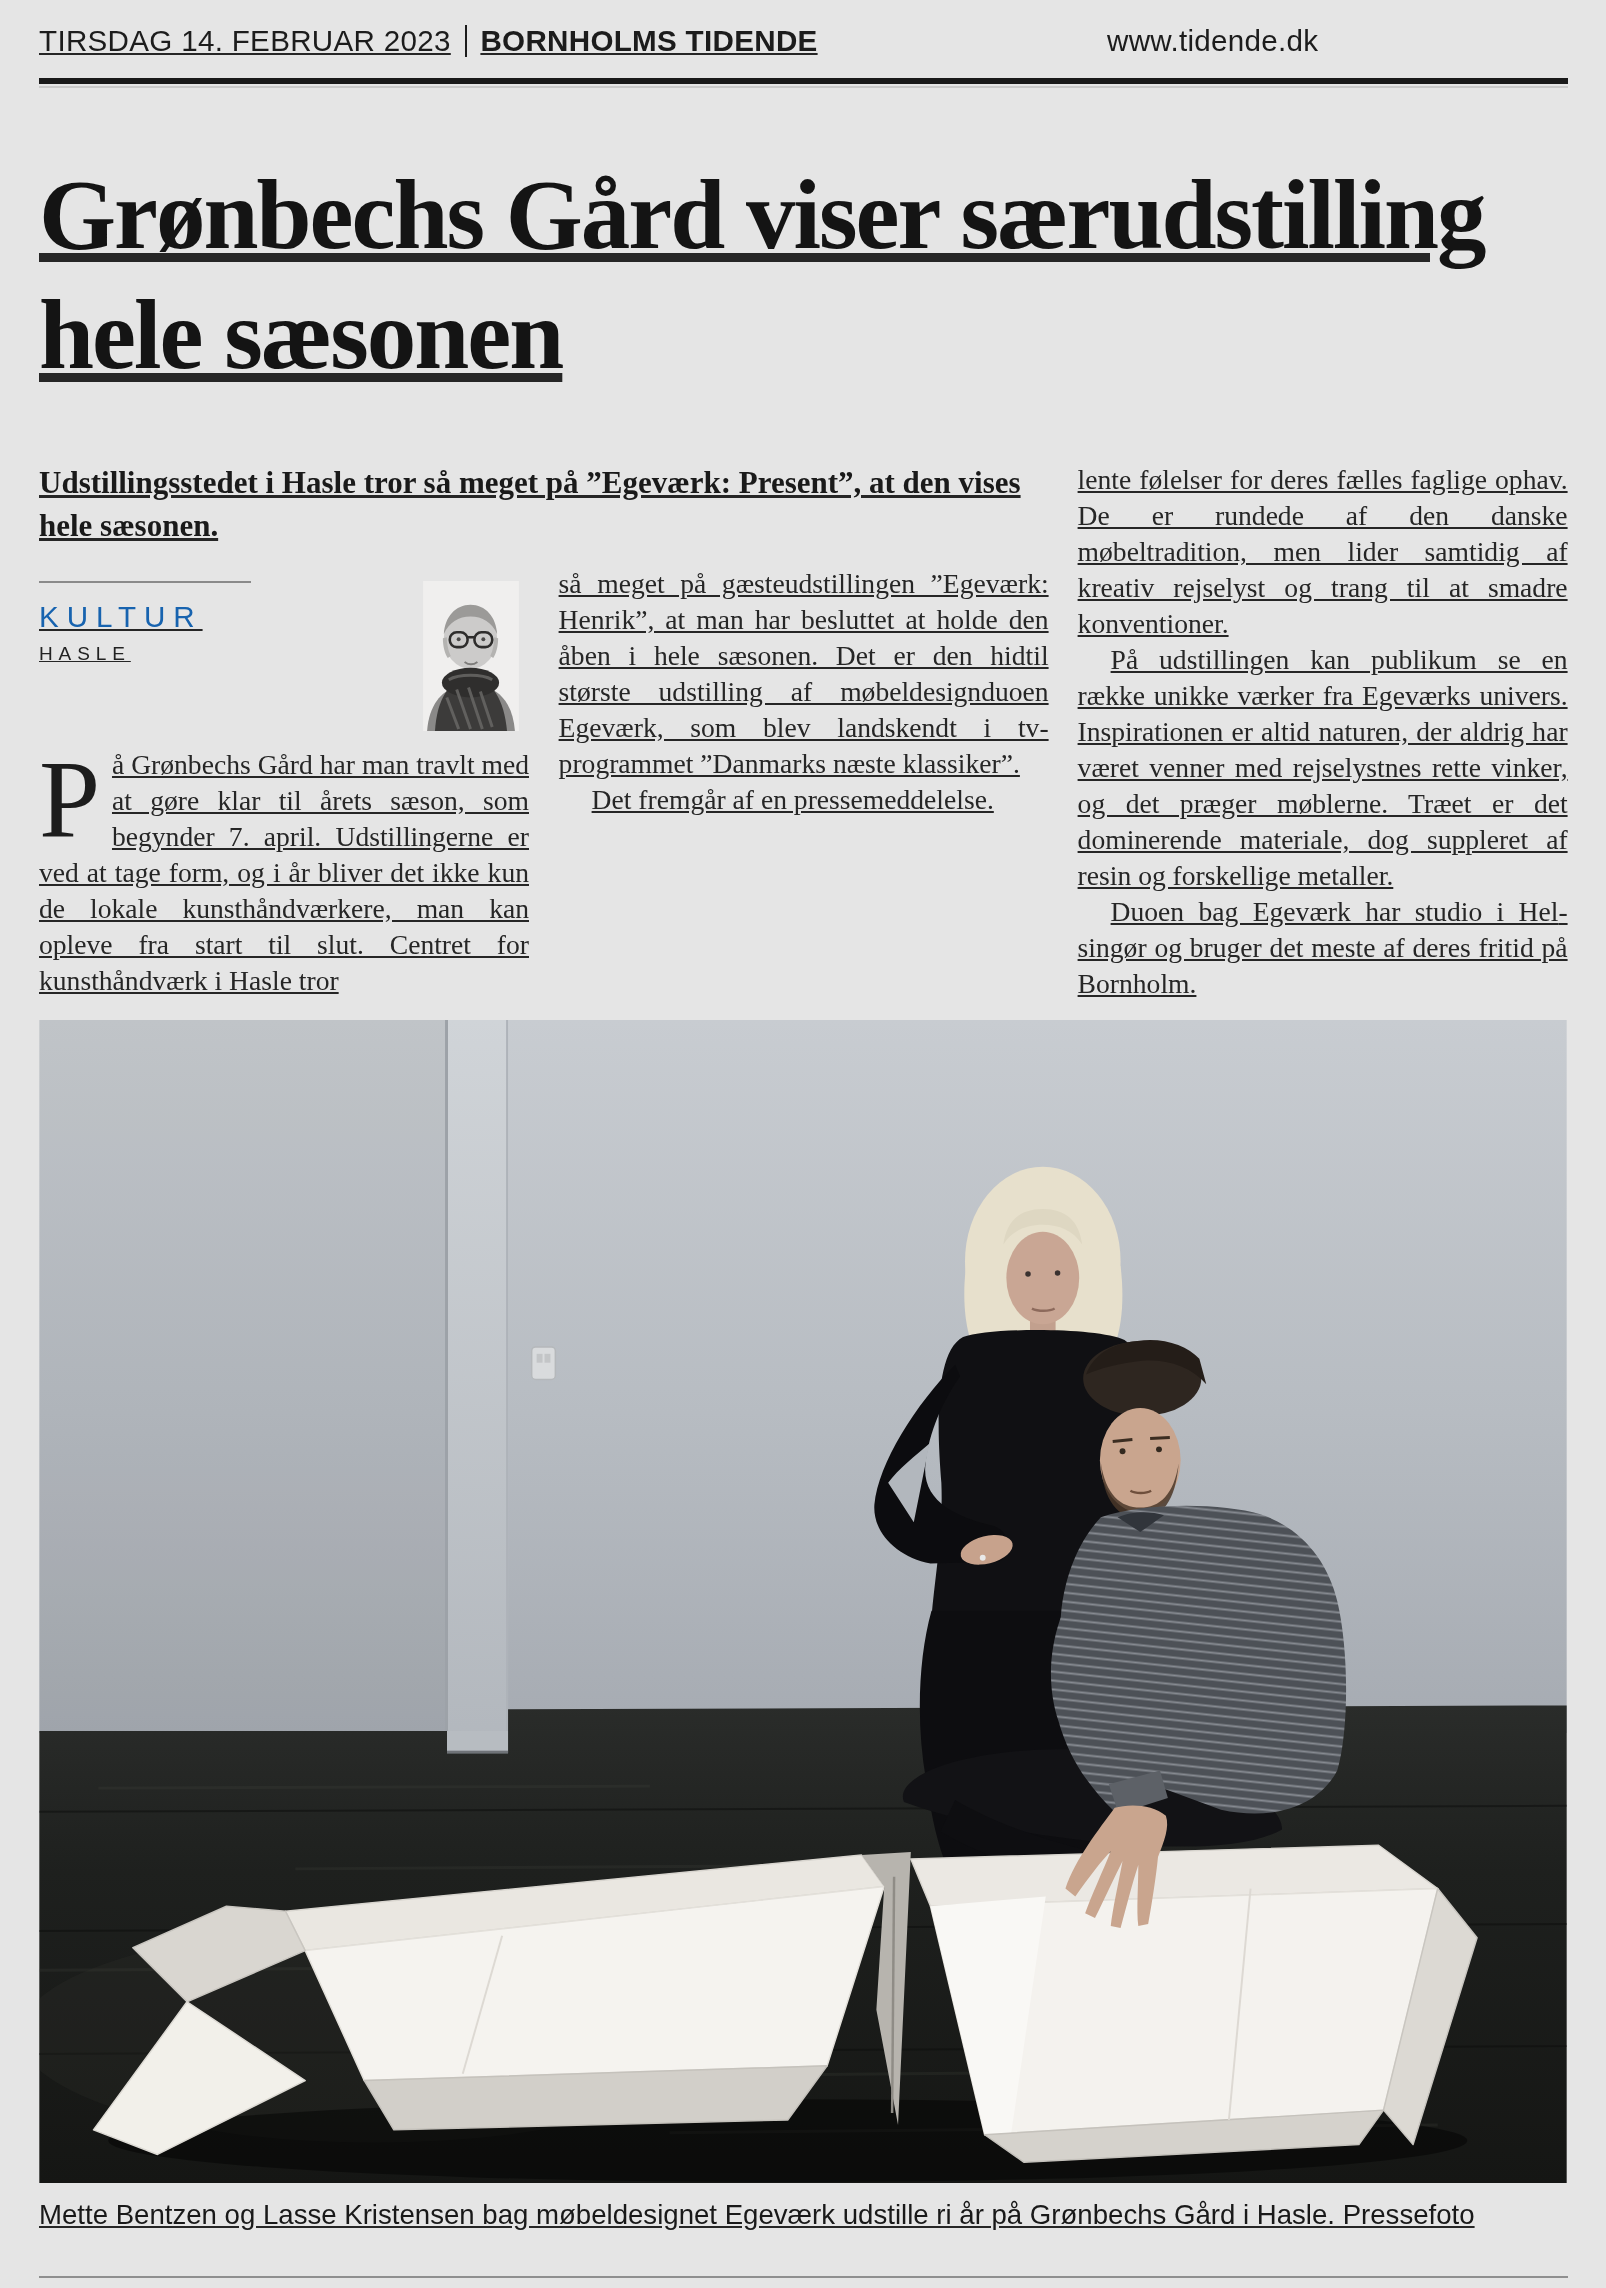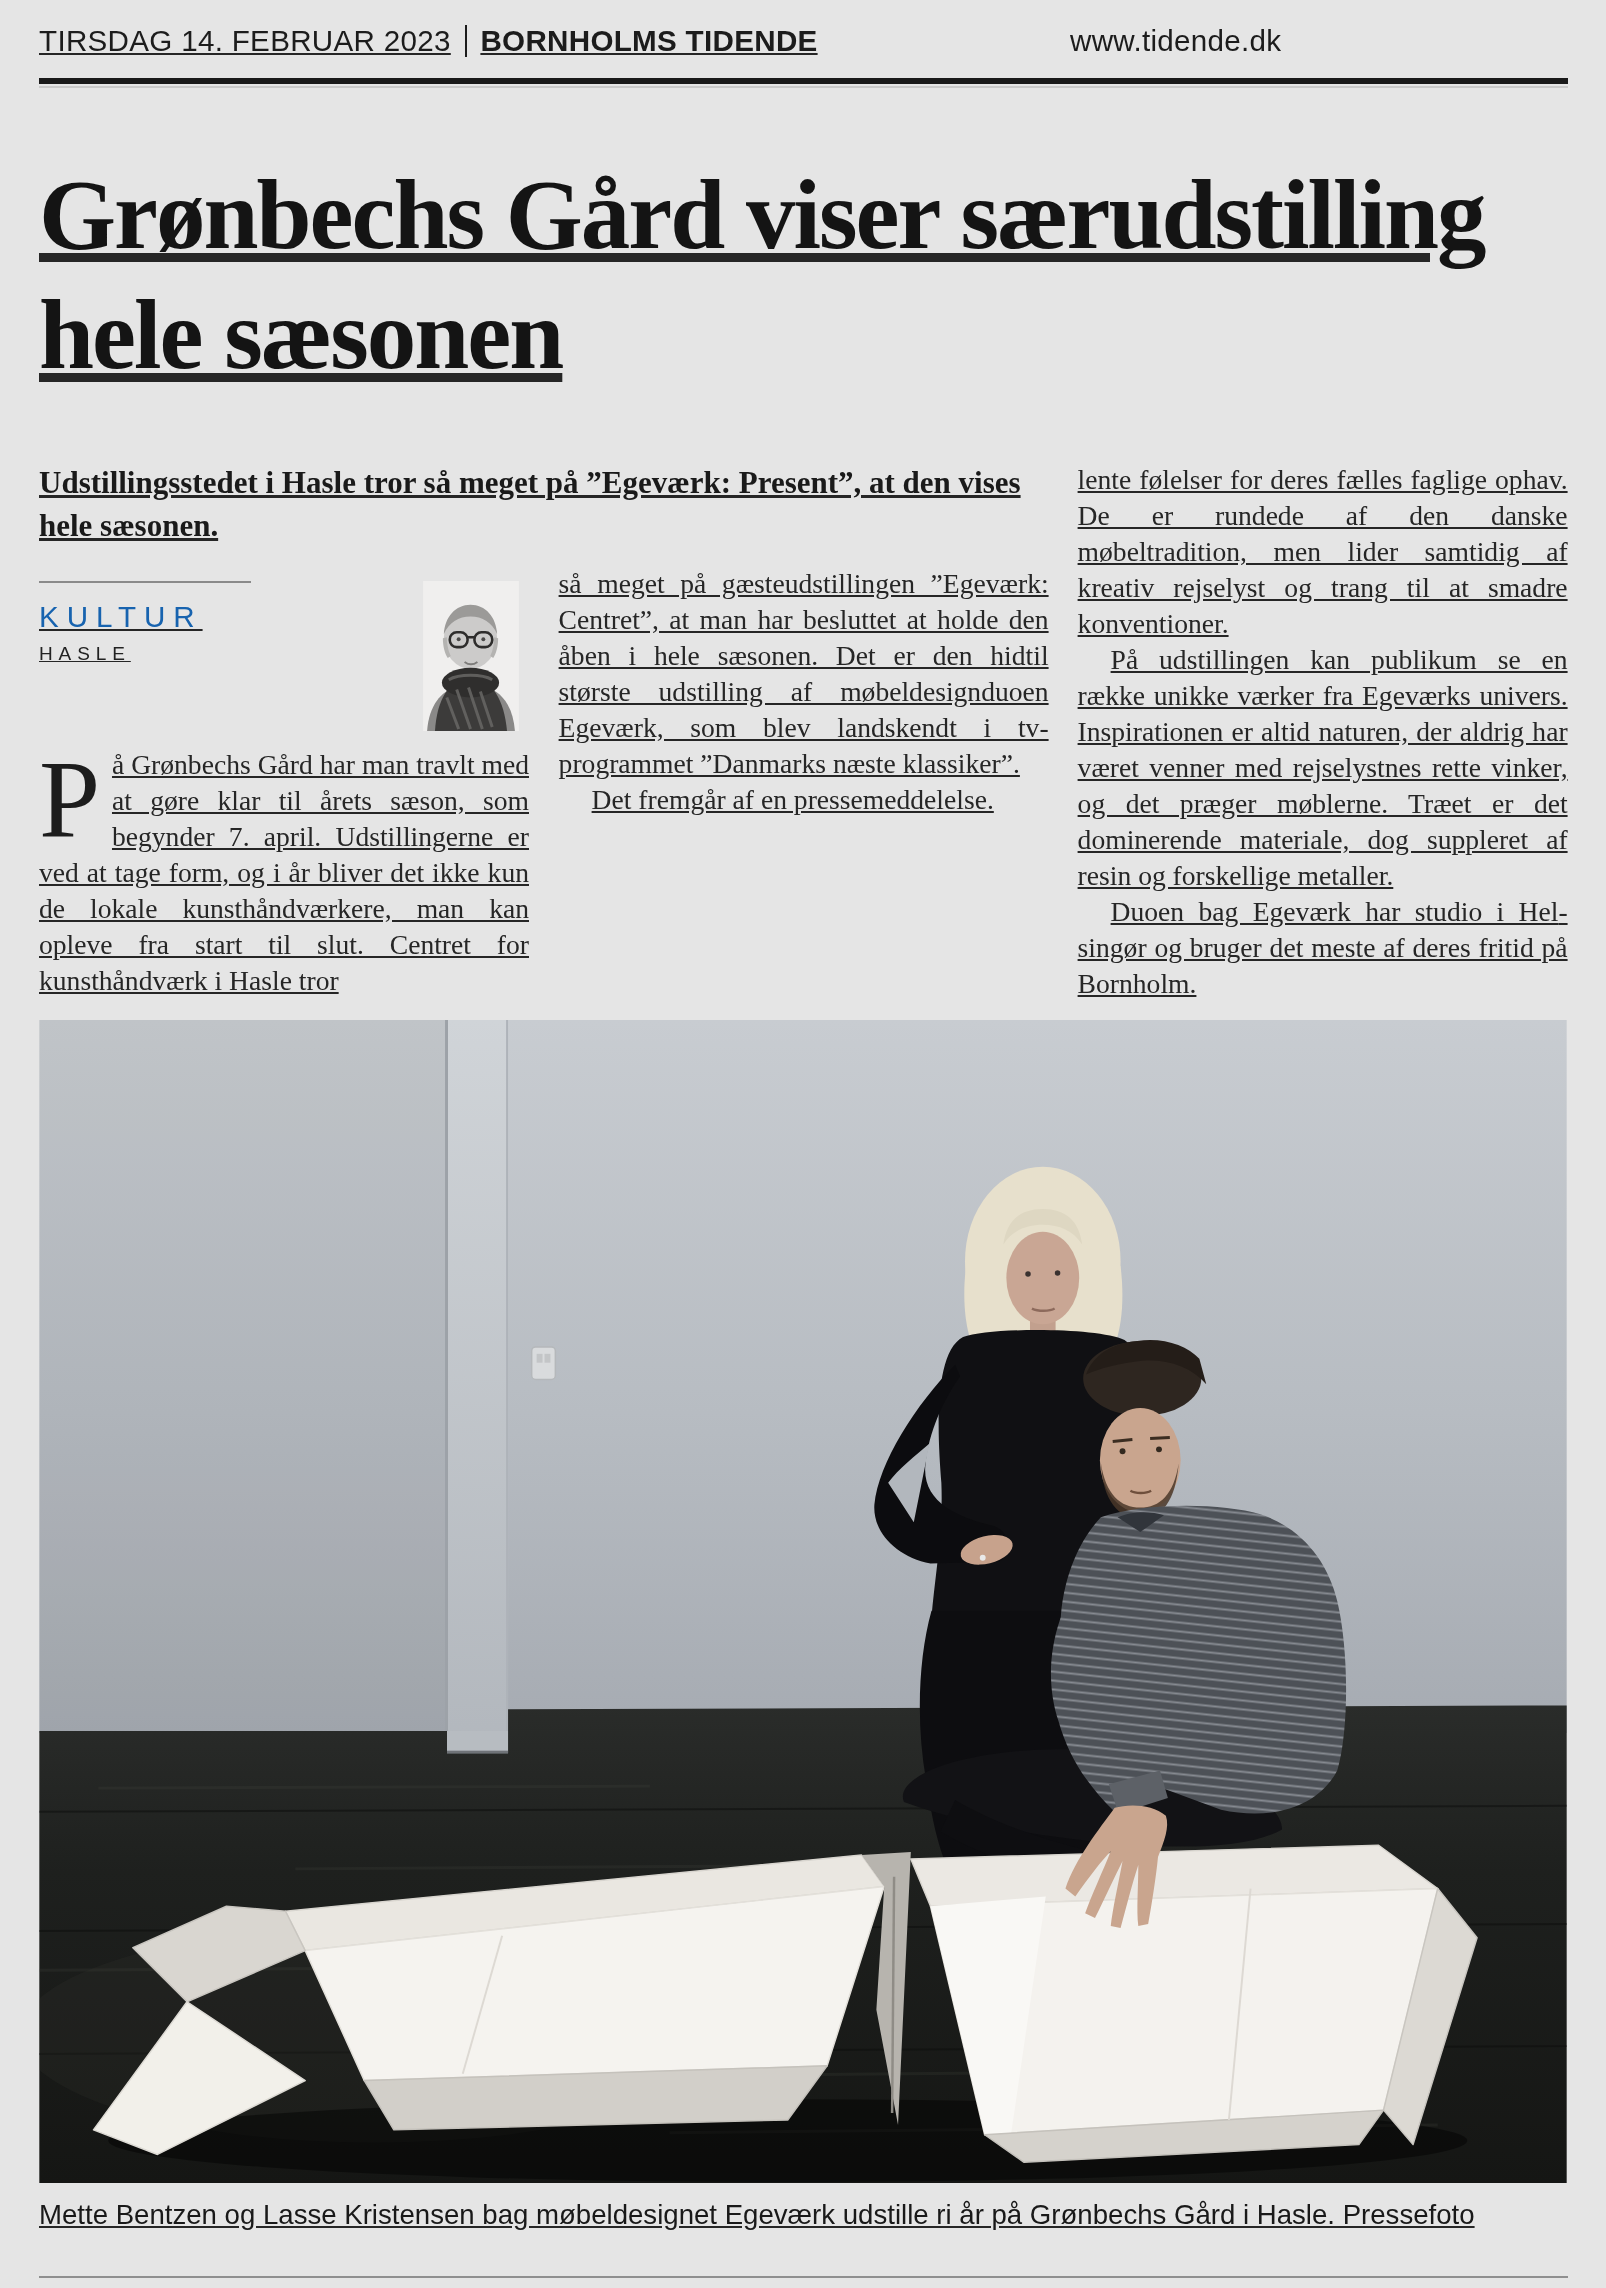--- a/index.html
+++ b/index.html
@@ -22,21 +22,21 @@
     display:flex;align-items:flex-end;
     font-size:29.6px;line-height:33px;color:#1c1c1c;
     letter-spacing:0.3px;
   }
   .masthead .date{font-weight:400;}
   .masthead .sep{
     display:inline-block;width:2px;height:31.5px;background:#1c1c1c;
     margin:0 13.8px;align-self:flex-end;
   }
   .masthead .paper{font-weight:700;}
-  .masthead .website{position:absolute;left:1031px;bottom:0;font-weight:400;}
+  .masthead .website{position:absolute;left:1068px;bottom:0;font-weight:400;}
   .masthead-rule{margin-top:21.7px;height:5.9px;background:#191919;}
   .masthead-rule-shadow{margin-top:2px;height:2px;background:#c9c9c9;}
 
   
   .headline{
     font-family:"Liberation Serif", serif;
     font-weight:700;
     font-size:99px;
     line-height:1.22;
     letter-spacing:-2px;
@@ -145,21 +145,21 @@
               </g>
             </svg>
           </div>
 
           <div class="bodytext">
             <p><span class="dropcap">P</span><span>å Grønbechs Gård har man travlt med at gøre klar til årets sæson, som begynder 7. april. Udstillin­gerne er ved at tage form, og i år bliver det ikke kun de lokale kunsthåndvær­kere, man kan opleve fra start til slut. Centret for kunsthåndværk i Hasle tror</span></p>
           </div>
         </div>
 
         <div class="col bodytext">
-          <p>så meget på gæsteudstillingen ”Ege­værk: Centret”, at man har besluttet at holde den åben i hele sæsonen. Det er den hidtil største udstilling af møbel­designduoen Egeværk, som blev lands­kendt i tv-programmet ”Danmarks næ­ste klassiker”.</p>
+          <p>så meget på gæsteudstillingen ”Ege­værk: Henrik”, at man har besluttet at holde den åben i hele sæsonen. Det er den hidtil største udstilling af møbel­designduoen Egeværk, som blev lands­kendt i tv-programmet ”Danmarks næ­ste klassiker”.</p>
           <p class="indent">Det fremgår af en pressemeddelelse.</p>
         </div>
       </div>
     </div>
 
     <div class="col bodytext">
       <p>lente følelser for deres fælles faglige ophav. De er rundede af den danske møbeltradition, men lider samtidig af kreativ rejselyst og trang til at smadre konventioner.</p>
       <p class="indent">På udstillingen kan publikum se en række unikke værker fra Egeværks uni­vers. Inspirationen er altid naturen, der aldrig har været venner med rejselyst­nes rette vinker, og det præger møbler­ne. Træet er det dominerende materiale, dog suppleret af resin og forskellige me­taller.</p>
       <p class="indent">Duoen bag Egeværk har studio i Hel­singør og bruger det meste af deres fri­tid på Bornholm.</p>
     </div>

